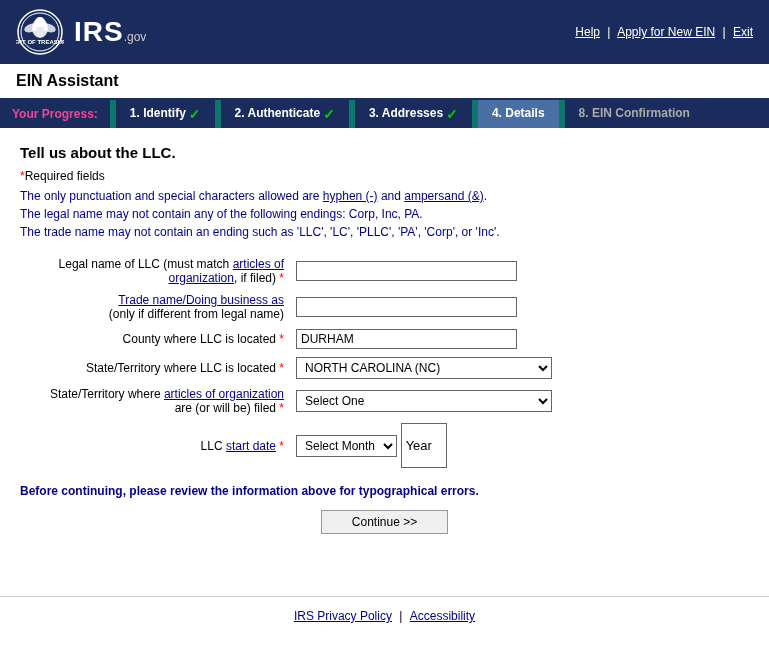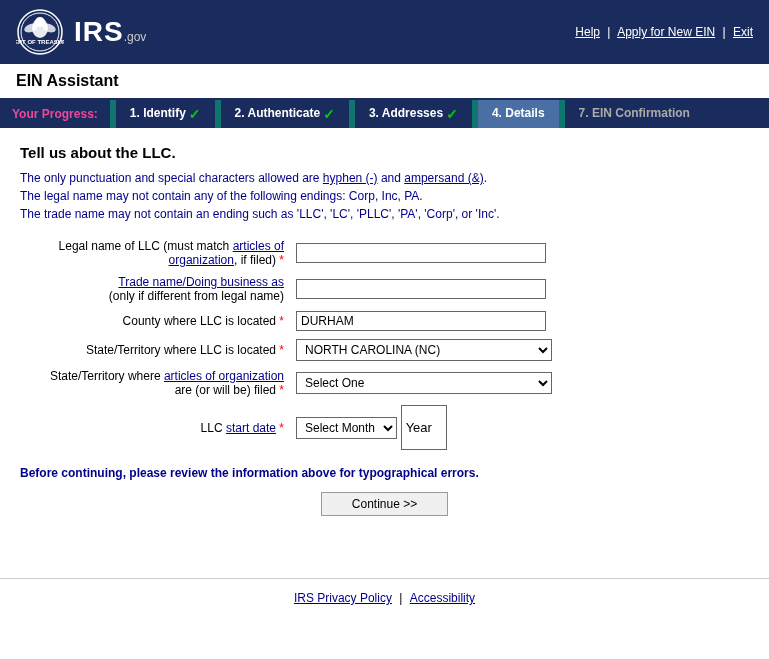--- a/index.html
+++ b/index.html
@@ -144,21 +144,21 @@
       vertical-align: middle;
     }
     .form-table .label-cell a {
       color: #00008b;
       text-decoration: underline;
     }
     .form-table .input-cell {
       text-align: left;
     }
     .form-table input[type="text"] {
-      width: 250px;
+      width: 221px;
       border: 1px solid #666;
       padding: 2px 4px;
       font-size: 12px;
     }
     .form-table select {
       border: 1px solid #666;
       padding: 2px 4px;
       font-size: 12px;
       background: #fff;
     }
@@ -257,28 +257,31 @@
     <span class="checkmark">✓</span>
   </div>
   <div class="progress-step done">
     <span>3. Addresses</span>
     <span class="checkmark">✓</span>
   </div>
   <div class="progress-step active">
     <span>4. Details</span>
   </div>
   <div class="progress-step future">
-    <span>7. EIN Confirmation</span>
+    <span>8. EIN Confirmation</span>
   </div>
 </div>
 
 <div class="main-content">
 
   <div class="page-title">Tell us about the LLC.</div>
 
+  <div class="required-note">
+    <span class="asterisk">*</span><span>Required fields</span>
+  </div>
 
   <div class="info-text">
     <span>The only punctuation and special characters allowed are <span style="text-decoration:underline;">hyphen (-)</span> and <span style="text-decoration:underline;">ampersand (&amp;)</span>.</span><br>
     <span>The legal name may not contain any of the following endings: Corp, Inc, PA.</span><br>
     <span>The trade name may not contain an ending such as 'LLC', 'LC', 'PLLC', 'PA', 'Corp', or 'Inc'.</span>
   </div>
 
   <table class="form-table">
 
     <tbody>

